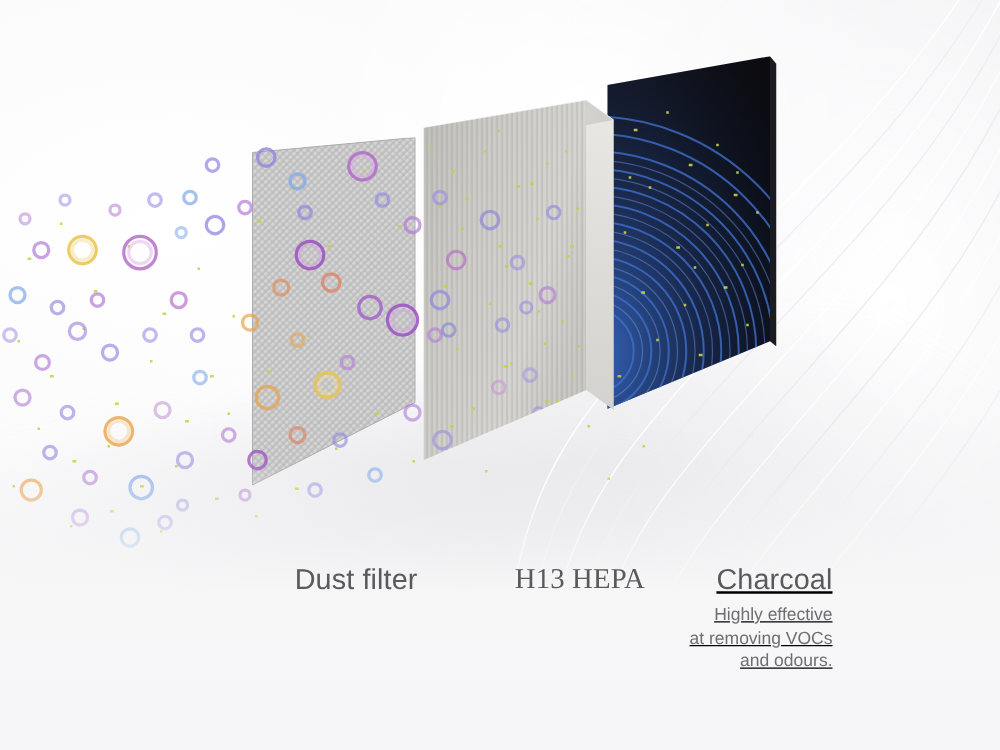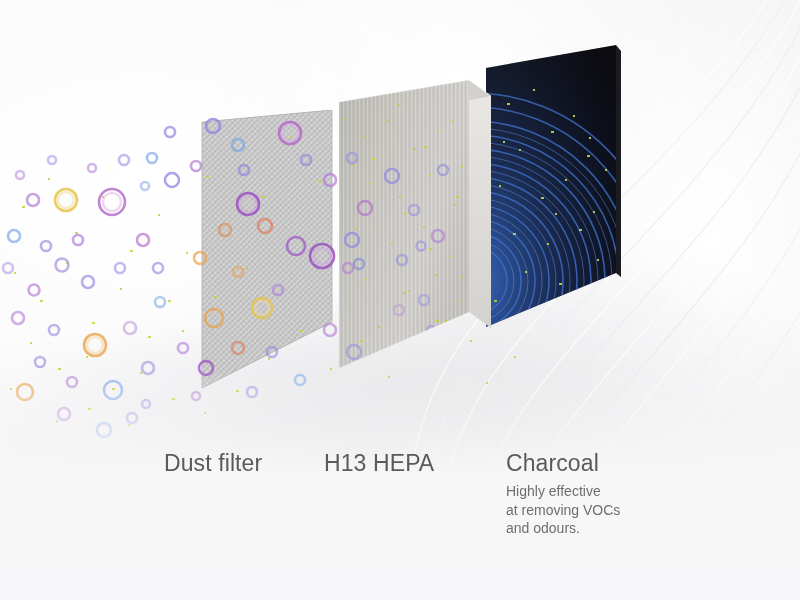--- a/index.html
+++ b/index.html
@@ -77,20 +77,21 @@
   .panel {
     position: absolute;
   }
 
   .label-row {
     position: absolute;
     left: 0;
     top: 450px;
     width: 800px;
     height: 120px;
+    text-align: right;
   }
   .label-col {
     position: absolute;
     top: 0;
   }
   .label-title {
     font-size: 23px;
     font-weight: 400;
     color: #5a5a5c;
     letter-spacing: 0.1px;
@@ -472,25 +473,25 @@
   </div>
 
   <div class="bg-bottom-fade"></div>
 
   <div class="label-row">
 
     <div class="label-col" style="left:164px; width:170px;">
       <div class="label-title">Dust filter</div>
     </div>
 
-    <div class="label-col" style="left:324px; width:160px;">
+    <div class="label-col" style="left:356px; width:160px;font-family:Liberation Serif, serif;">
       <div class="label-title">H13 HEPA</div>
     </div>
 
-    <div class="label-col" style="left:506px; width:160px;">
+    <div class="label-col" style="left:506px; width:160px;text-decoration:underline;">
       <div class="label-title">Charcoal</div>
       <div class="label-body">Highly effective
 at removing VOCs
 and odours.</div>
     </div>
 
   </div>
 
 </div>
 

